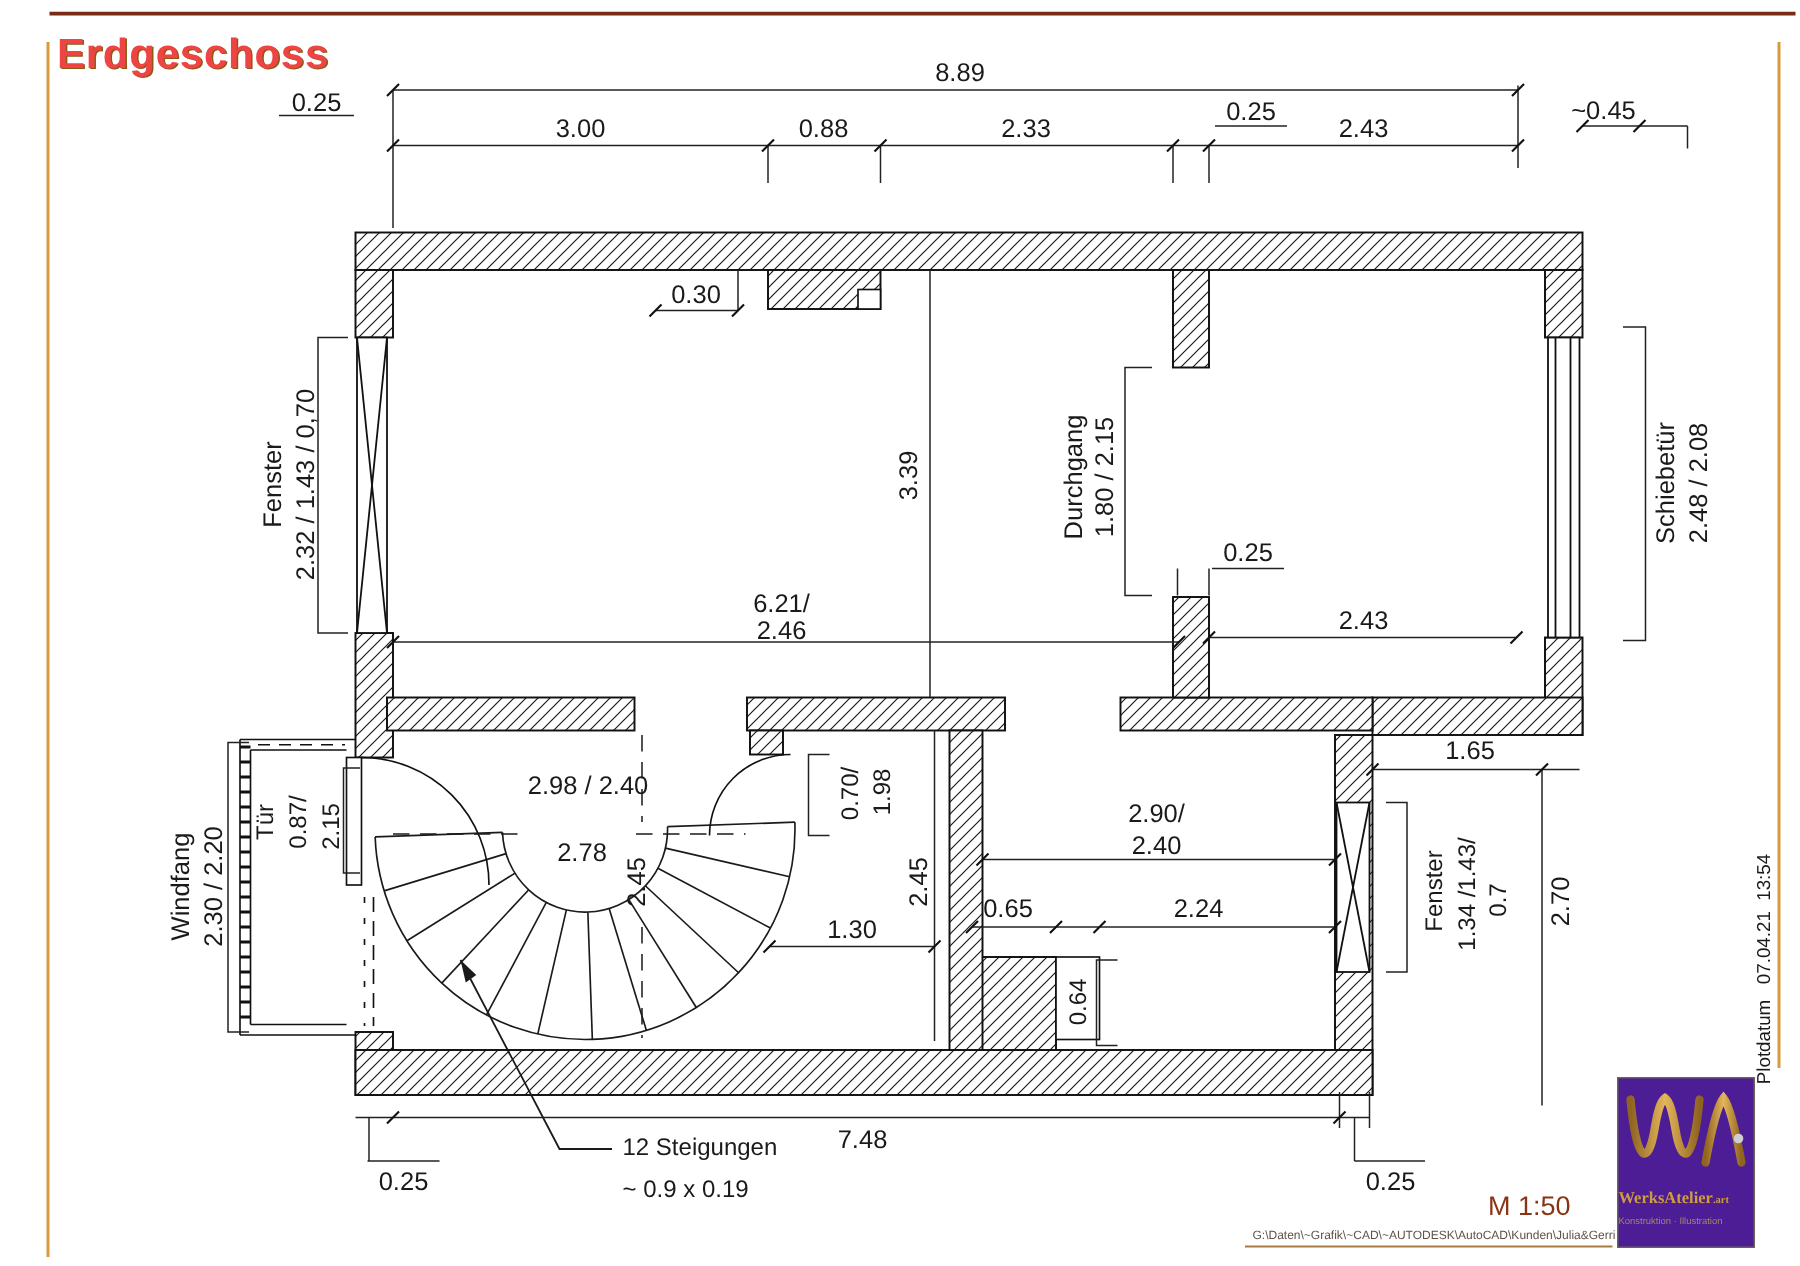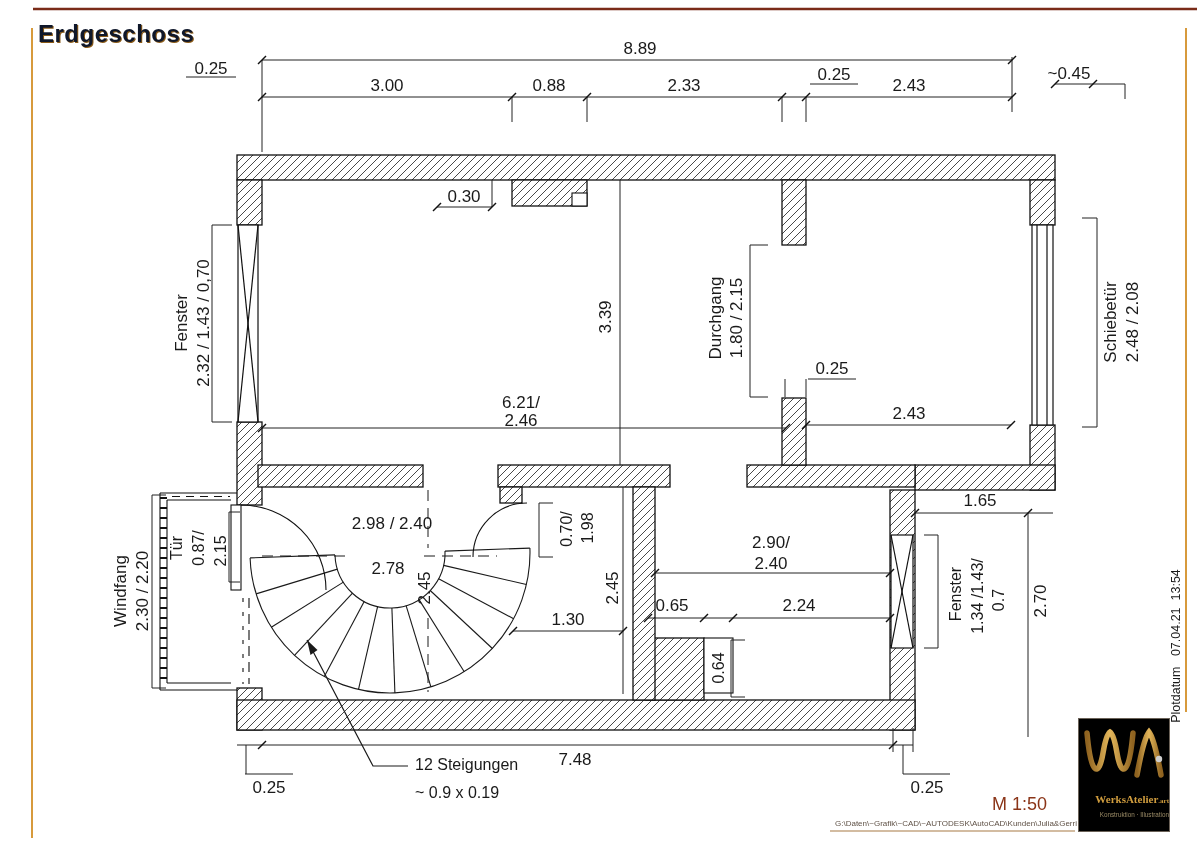--- a/index.html
+++ b/index.html
@@ -1,22 +1,22 @@
 <!DOCTYPE html>
 <html><head>
 <meta charset="utf-8">
 <style>
   html,body{margin:0;padding:0;background:#fff;width:1200px;height:844px;overflow:hidden;
     font-family:"Liberation Sans","DejaVu Sans",sans-serif;}
   .sheet{position:relative;width:1200px;height:844px;background:#fff;}
   .plan-svg{position:absolute;left:0;top:0;}
-  .page-title{position:absolute;left:38px;top:20px;font-size:24px;font-weight:bold;
-    color:#0f172a;text-shadow:1px 1px 0 #8a5a17;letter-spacing:.5px;}
+  .page-title{position:absolute;left:38px;top:20px;font-size:28px;font-weight:bold;
+    color:#ef4444;text-shadow:1px 1px 0 #8a5a17;letter-spacing:.5px;}
   .logo-box{position:absolute;left:1078px;top:718px;width:92px;height:114px;
-    background:#000000;border:1px solid #6b6258;box-sizing:border-box;text-align:right;}
+    background:#4c1d95;border:1px solid #6b6258;box-sizing:border-box;text-align:left;}
   .logo-brand{position:absolute;left:0;right:0;top:74px;color:#cf9c3e;
     font-family:"Liberation Serif","DejaVu Serif",serif;font-weight:bold;font-size:11px;}
   .logo-brand .suffix{font-size:7px;}
   .logo-tagline{position:absolute;left:0;right:0;top:92px;color:#9b8b66;font-size:6.3px;}
   svg text{fill:#1a1a1a;}
   .dim{font-size:17px;}
   .dim-s{font-size:16px;}
   .scale-text{font-size:18px;fill:#8a3417;}
   .path-text{font-size:8px;fill:#5f5146;}
   .plot-text{font-size:12.5px;}

